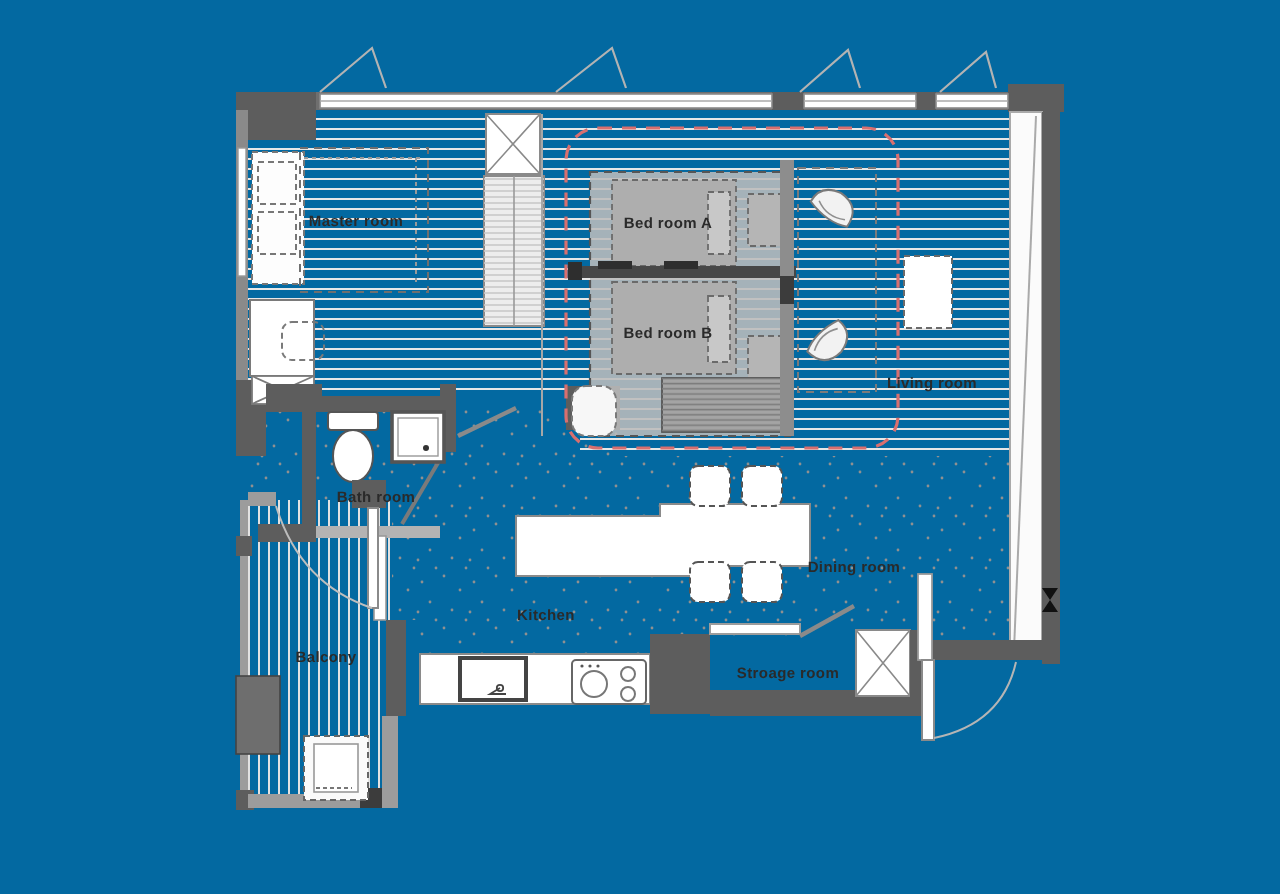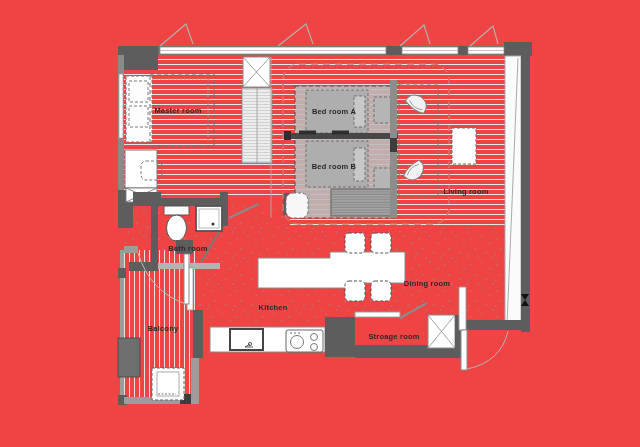--- a/index.html
+++ b/index.html
@@ -1,16 +1,16 @@
 <!DOCTYPE html>
 <html><head>
 <meta charset="utf-8">
 <style>
   html,body{margin:0;padding:0;background:#fff;}
-  .stage{position:relative;width:640px;height:447px;background:#ef4444;overflow:hidden;
+  .stage{position:relative;width:640px;height:447px;background:#0369a1;overflow:hidden;
          font-family:"Liberation Sans",sans-serif;}
   svg text{font-family:"Liberation Sans",sans-serif;font-size:7.5px;font-weight:600;
            fill:#2a2a2a;letter-spacing:.2px;text-anchor:middle;}
 </style>
 </head>
 <body>
 
 <div class="stage">
 <svg width="640" height="447" viewBox="0 0 640 447">
   <defs>

